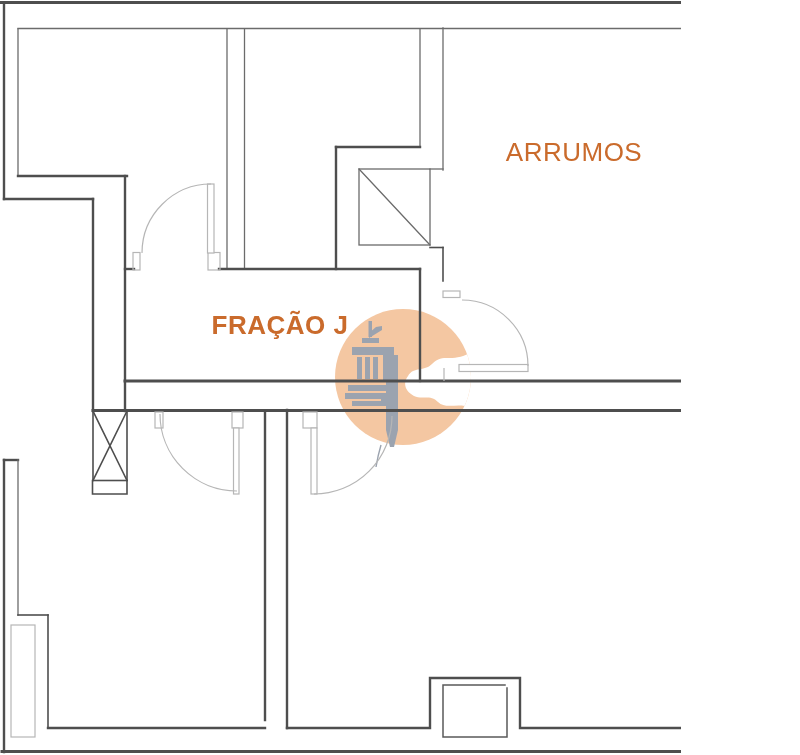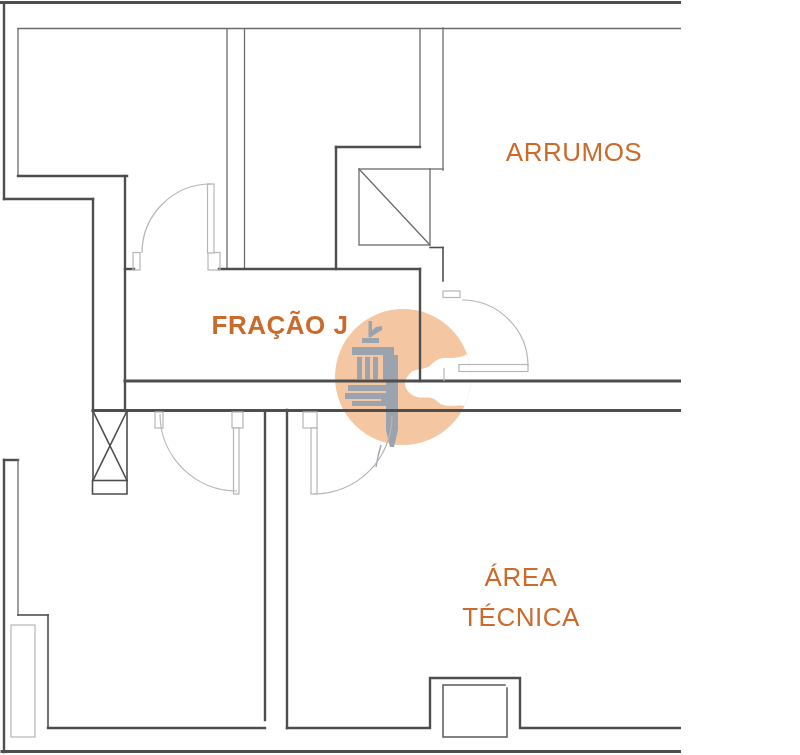--- a/index.html
+++ b/index.html
@@ -141,17 +141,13 @@
     </g>
     <g>
       <rect x="443" y="291" width="17" height="6.5" class="door"></rect>
       <rect x="459" y="364.5" width="69" height="7" class="doorleaf"></rect>
       <path class="door" d="M462,300 A66,66 0 0 1 528,366"></path>
     </g>
   </svg>
 
   <div class="room-label" style="left:574px;top:152px;">ARRUMOS</div>
   <div class="room-label" style="left:280px;top:325px;font-weight:bold;">FRAÇÃO J</div>
-  <div class="room-label" style="left:521px;top:597px;">
-    <div>ÁREA</div>
-    <div>TÉCNICA</div>
-  </div>
 </div>
 
 </body></html>

